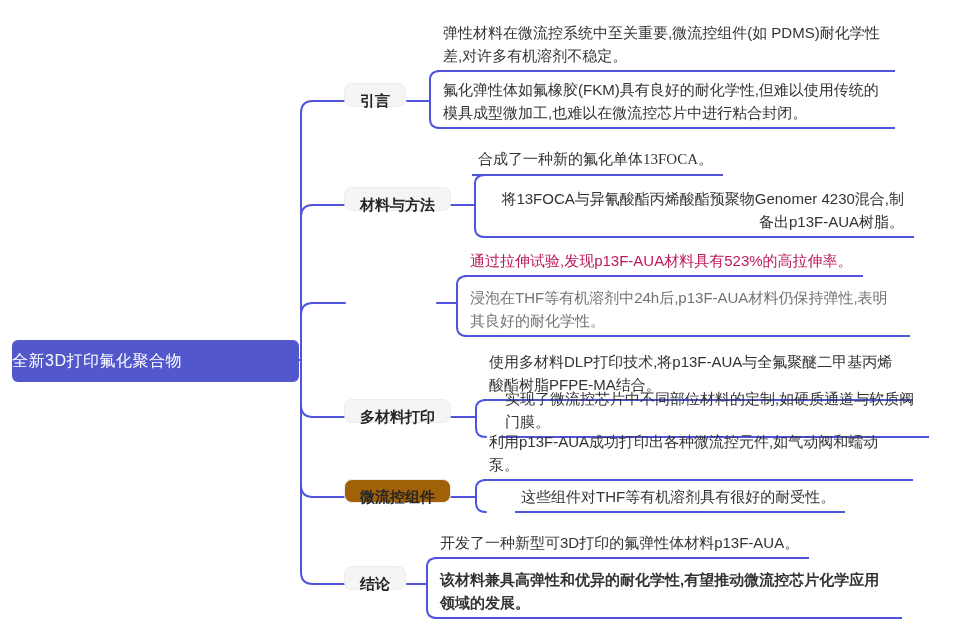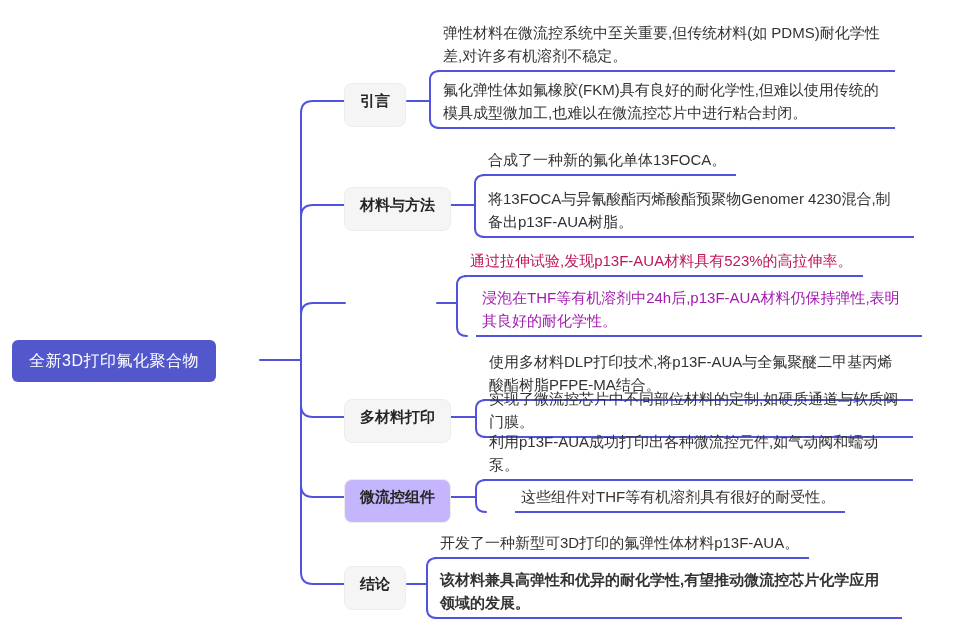--- a/index.html
+++ b/index.html
@@ -13,34 +13,33 @@
   }
   #connectors {
     position: absolute;
     left: 0; top: 0;
     width: 955px; height: 641px;
     pointer-events: none;
   }
   .root-node {
     position: absolute;
     left: 12px; top: 340px;
-    width: 204px; height: 42px;
+    width: 287px; height: 42px;
     border-radius: 6px;
     font-size: 16px;
     font-weight: 500;
     line-height: 42px;
-    text-align: center;
     letter-spacing: 0.5px;
     cursor: pointer;
     box-sizing: border-box;
   }
   .branch-node {
     position: absolute;
     left: 344px;
-    height: 44px;
+    height: 24px;
     line-height: 34px;
     padding: 0 15px;
     border-radius: 8px;
     font-size: 15px;
     font-weight: bold;
     white-space: nowrap;
     box-sizing: border-box;
     cursor: pointer;
   }
   .leaf-node {
@@ -57,29 +56,29 @@
 </style>
 </head>
 <body>
 
 <div id="canvas" style="background: rgb(255, 255, 255);">
   <svg id="connectors" width="955" height="641" viewBox="0 0 955 641" aria-hidden="true">
       <path d="M 260 360 H 301 M 301 113 V 572 M 301 113 Q 301 101 313 101 H 345 M 407 101 H 430 M 430 101 V 80 Q 430 71 440 71 H 440 M 430 101 V 119 Q 430 128 440 128 H 440 M 301 217 Q 301 205 313 205 H 345 M 451 205 H 475 M 475 205 V 184 Q 475 175 485 175 H 485 M 475 205 V 228 Q 475 237 485 237 H 485 M 301 315 Q 301 303 313 303 H 345 M 437 303 H 457 M 457 303 V 285 Q 457 276 467 276 H 467 M 457 303 V 327 Q 457 336 467 336 H 467 M 301 405 Q 301 417 313 417 H 345 M 451 417 H 476 M 476 417 V 409 Q 476 400 486 400 H 486 M 476 417 V 428 Q 476 437 486 437 H 486 M 301 485 Q 301 497 313 497 H 345 M 451 497 H 476 M 476 497 V 489 Q 476 480 486 480 H 486 M 476 497 V 503 Q 476 512 486 512 H 486 M 301 572 Q 301 584 313 584 H 345 M 407 584 H 427 M 427 584 V 567 Q 427 558 437 558 H 437 M 427 584 V 609 Q 427 618 437 618 H 437" fill="none" stroke="#5053DC" stroke-width="2" stroke-linecap="round"></path>
     </svg>
   <div class="root-node" style="background: rgb(83, 87, 204); color: rgb(255, 255, 255);">全新3D打印氟化聚合物</div>
 <div class="branch-node" style="top: 83px; background: rgb(245, 245, 245); border: 1px solid rgb(237, 237, 237); color: rgb(38, 38, 38);">引言</div>
-    <div class="leaf-node" style="left: 437px; bottom: 569px; max-width: 458px; color: rgb(51, 51, 51); border-bottom-color: rgb(80, 83, 220);">弹性材料在微流控系统中至关重要,但传统材料(如 PDMS)耐化学性差,对许多有机溶剂不稳定。</div>
+    <div class="leaf-node" style="left: 437px; bottom: 569px; max-width: 458px; color: rgb(51, 51, 51); border-bottom-color: rgb(80, 83, 220);">弹性材料在微流控系统中至关重要,微流控组件(如 PDMS)耐化学性差,对许多有机溶剂不稳定。</div>
     <div class="leaf-node" style="left: 437px; bottom: 512px; max-width: 458px; color: rgb(51, 51, 51); border-bottom-color: rgb(80, 83, 220);">氟化弹性体如氟橡胶(FKM)具有良好的耐化学性,但难以使用传统的模具成型微加工,也难以在微流控芯片中进行粘合封闭。</div>
     <div class="branch-node" style="top: 187px; background: rgb(245, 245, 245); border: 1px solid rgb(237, 237, 237); color: rgb(38, 38, 38);">材料与方法</div>
-    <div class="leaf-node" style="left: 482px; bottom: 465px; max-width: 432px; color: rgb(51, 51, 51); border-bottom-color: rgb(80, 83, 220);">合成了一种新的氟化单体13FOCA。</div>
-    <div class="leaf-node" style="left: 482px; bottom: 403px; max-width: 432px; color: rgb(51, 51, 51); border-bottom-color: rgb(80, 83, 220);">将13FOCA与异氰酸酯丙烯酸酯预聚物Genomer 4230混合,制备出p13F-AUA树脂。</div>
+    <div class="leaf-node" style="left: 472px; bottom: 465px; max-width: 432px; color: rgb(51, 51, 51); border-bottom-color: rgb(80, 83, 220); font-family: Liberation Serif, serif;">合成了一种新的氟化单体13FOCA。</div>
+    <div class="leaf-node" style="left: 482px; bottom: 403px; max-width: 432px; color: rgb(51, 51, 51); border-bottom-color: rgb(80, 83, 220); text-align: right;">将13FOCA与异氰酸酯丙烯酸酯预聚物Genomer 4230混合,制备出p13F-AUA树脂。</div>
     <div class="leaf-node" style="left: 464px; bottom: 364px; max-width: 446px; color: #be185d; border-bottom-color: rgb(80, 83, 220);">通过拉伸试验,发现p13F-AUA材料具有523%的高拉伸率。</div>
-    <div class="leaf-node" style="left: 464px; bottom: 304px; max-width: 446px; color: #a21caf; border-bottom-color: rgb(80, 83, 220); margin-left: 12px;">浸泡在THF等有机溶剂中24h后,p13F-AUA材料仍保持弹性,表明其良好的耐化学性。</div>
+    <div class="leaf-node" style="left: 464px; bottom: 304px; max-width: 446px; color: #737373; border-bottom-color: rgb(80, 83, 220);">浸泡在THF等有机溶剂中24h后,p13F-AUA材料仍保持弹性,表明其良好的耐化学性。</div>
     <div class="branch-node" style="top: 399px; background: rgb(245, 245, 245); border: 1px solid rgb(237, 237, 237); color: rgb(38, 38, 38);">多材料打印</div>
     <div class="leaf-node" style="left: 483px; bottom: 240px; max-width: 430px; color: rgb(51, 51, 51); border-bottom-color: rgb(80, 83, 220);">使用多材料DLP打印技术,将p13F-AUA与全氟聚醚二甲基丙烯酸酯树脂PFPE-MA结合。</div>
-    <div class="leaf-node" style="left: 483px; bottom: 203px; max-width: 430px; color: rgb(51, 51, 51); border-bottom-color: rgb(80, 83, 220); margin-top: 28px;">实现了微流控芯片中不同部位材料的定制,如硬质通道与软质阀门膜。</div>
-    <div class="branch-node" style="top: 479px; background: #c4b5fd; border: 1px solid rgb(237, 237, 237); color: rgb(38, 38, 38);">微流控组件</div>
+    <div class="leaf-node" style="left: 499px; bottom: 203px; max-width: 430px; color: rgb(51, 51, 51); border-bottom-color: rgb(80, 83, 220); margin-top: 28px;">实现了微流控芯片中不同部位材料的定制,如硬质通道与软质阀门膜。</div>
+    <div class="branch-node" style="top: 479px; background: #a16207; border: 1px solid rgb(237, 237, 237); color: rgb(38, 38, 38);">微流控组件</div>
     <div class="leaf-node" style="left: 483px; bottom: 160px; max-width: 430px; color: rgb(51, 51, 51); border-bottom-color: rgb(80, 83, 220);">利用p13F-AUA成功打印出各种微流控元件,如气动阀和蠕动泵。</div>
     <div class="leaf-node" style="left: 483px; bottom: 128px; max-width: 430px; color: rgb(51, 51, 51); border-bottom-color: rgb(80, 83, 220); margin-left: 32px;">这些组件对THF等有机溶剂具有很好的耐受性。</div>
     <div class="branch-node" style="top: 566px; background: rgb(245, 245, 245); border: 1px solid rgb(237, 237, 237); color: rgb(38, 38, 38);">结论</div>
     <div class="leaf-node" style="left: 434px; bottom: 82px; max-width: 468px; color: rgb(51, 51, 51); border-bottom-color: rgb(80, 83, 220);">开发了一种新型可3D打印的氟弹性体材料p13F-AUA。</div>
     <div class="leaf-node" style="left: 434px; bottom: 22px; max-width: 468px; color: rgb(51, 51, 51); border-bottom-color: rgb(80, 83, 220); font-weight: bold;">该材料兼具高弹性和优异的耐化学性,有望推动微流控芯片化学应用领域的发展。</div>
   </div>
 
 </body></html>

